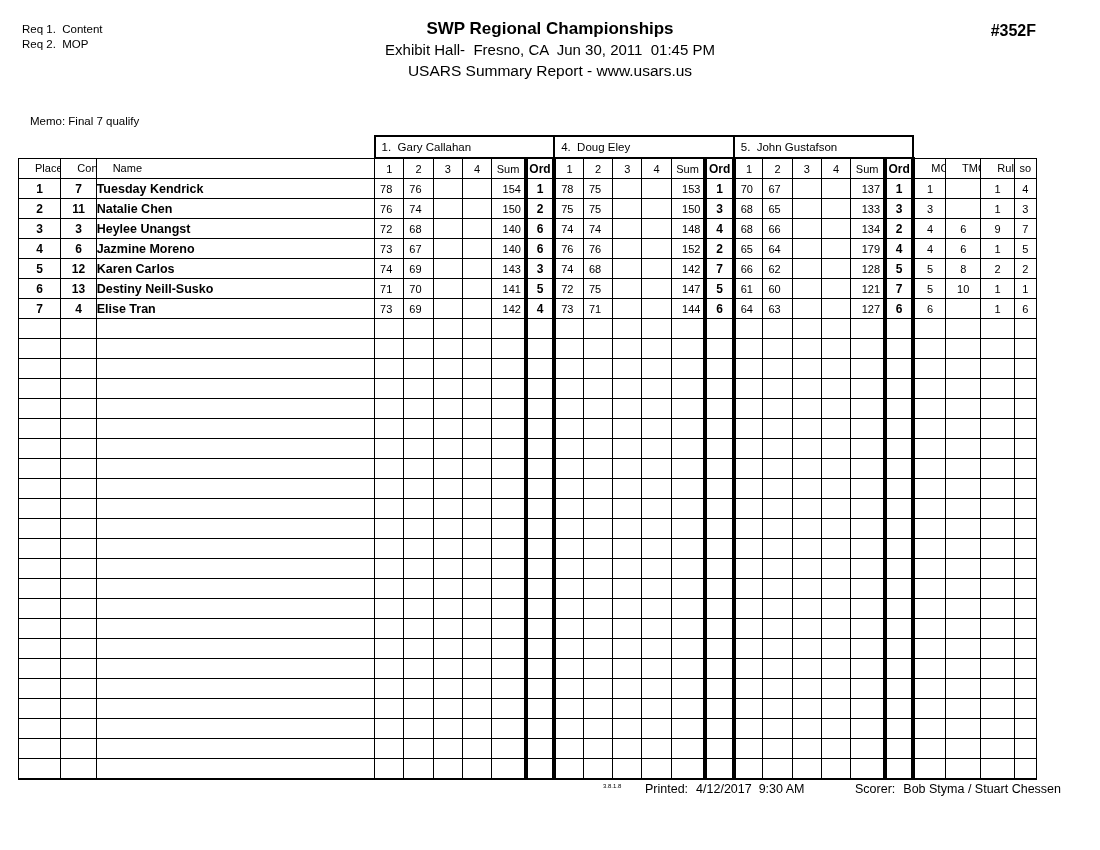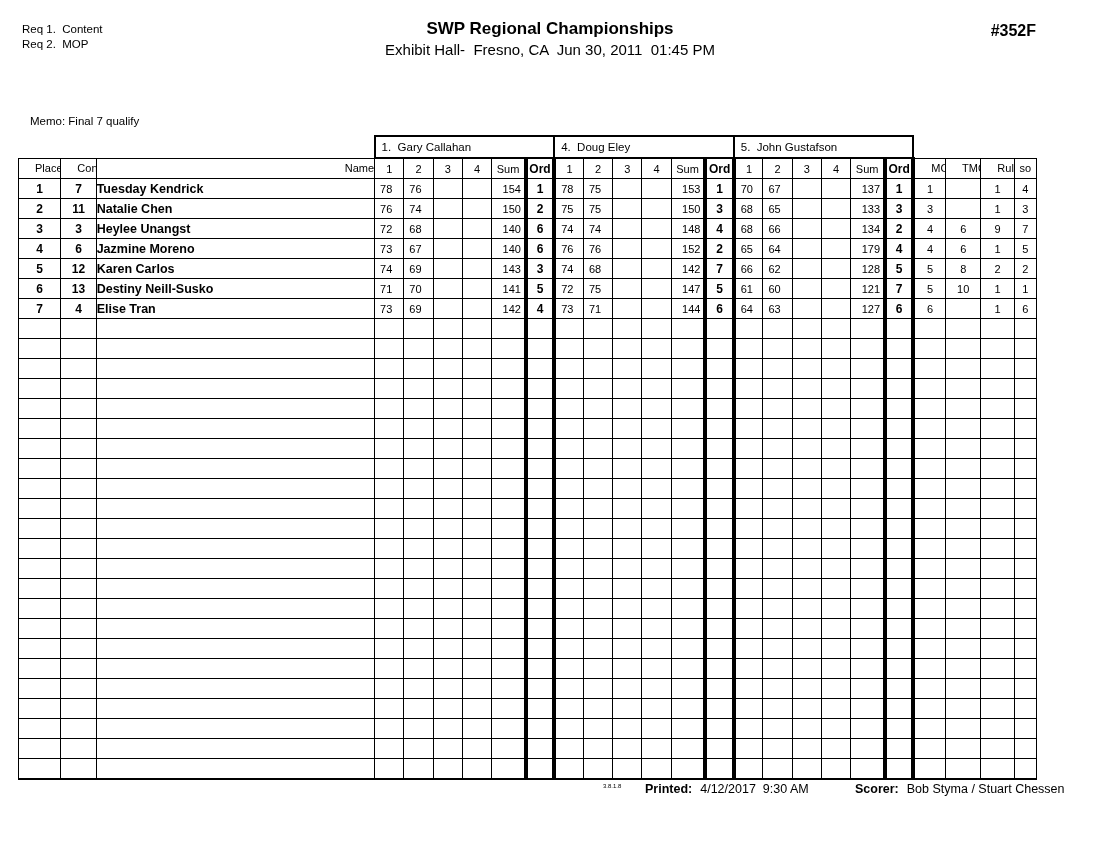--- a/index.html
+++ b/index.html
@@ -23,47 +23,48 @@
   }
   td,th{
     border:1px solid #000;padding:0;height:19px;
     font-family:"Liberation Sans", sans-serif;font-size:11px;font-weight:normal;
     overflow:hidden;white-space:nowrap;vertical-align:middle;
   }
   
   .band-empty{border:none;background:transparent;}
   .band-box{border:2px solid #000;text-align:left;padding-left:6px;font-size:11.5px;height:20px;}
   
-  .hl{text-align:right;padding-left:16px;}
+  .hl{text-align:left;padding-left:16px;}
   .hc{text-align:center;}
   
   .place,.cont{font-weight:bold;font-size:12px;text-align:center;}
   .name{font-weight:bold;font-size:12.5px;text-align:left;}
   .score{text-align:left;padding-left:5px;}
   .sum{text-align:right;padding-right:3px;}
   .ord{border-left:4px solid #000;border-right:4px solid #000;text-align:center;font-weight:bold;font-size:12px;}
   .rt{text-align:center;}
   .last{border-bottom:2px solid #000;}
 
   .footer-version{position:absolute;left:603px;top:783px;font-size:6px;}
   .footer-printed{position:absolute;left:645px;top:782px;font-size:12.5px;}
   .footer-scorer{position:absolute;left:855px;top:782px;font-size:12.5px;}
-  .flabel{margin-right:8px;font-weight:bold;}
+  .flabel{margin-right:8px;}
 </style>
 </head>
 <body>
 
 <div class="req-block">
   <div class="pre">Req 1.  Content</div>
   <div class="pre">Req 2.  MOP</div>
 </div>
 
 <div class="title-block">
   <div class="title-main pre">SWP Regional Championships</div>
   <div class="title-venue pre">Exhibit Hall-  Fresno, CA  Jun 30, 2011  01:45 PM</div>
+  <div class="title-report pre">USARS Summary Report - www.usars.us</div>
 </div>
 
 <div class="event-number">#352F</div>
 
 <div class="memo">Memo: Final 7 qualify</div>
 
 <table class="report-table">
   <colgroup>
     <col style="width:42px">
       <col style="width:35px">

